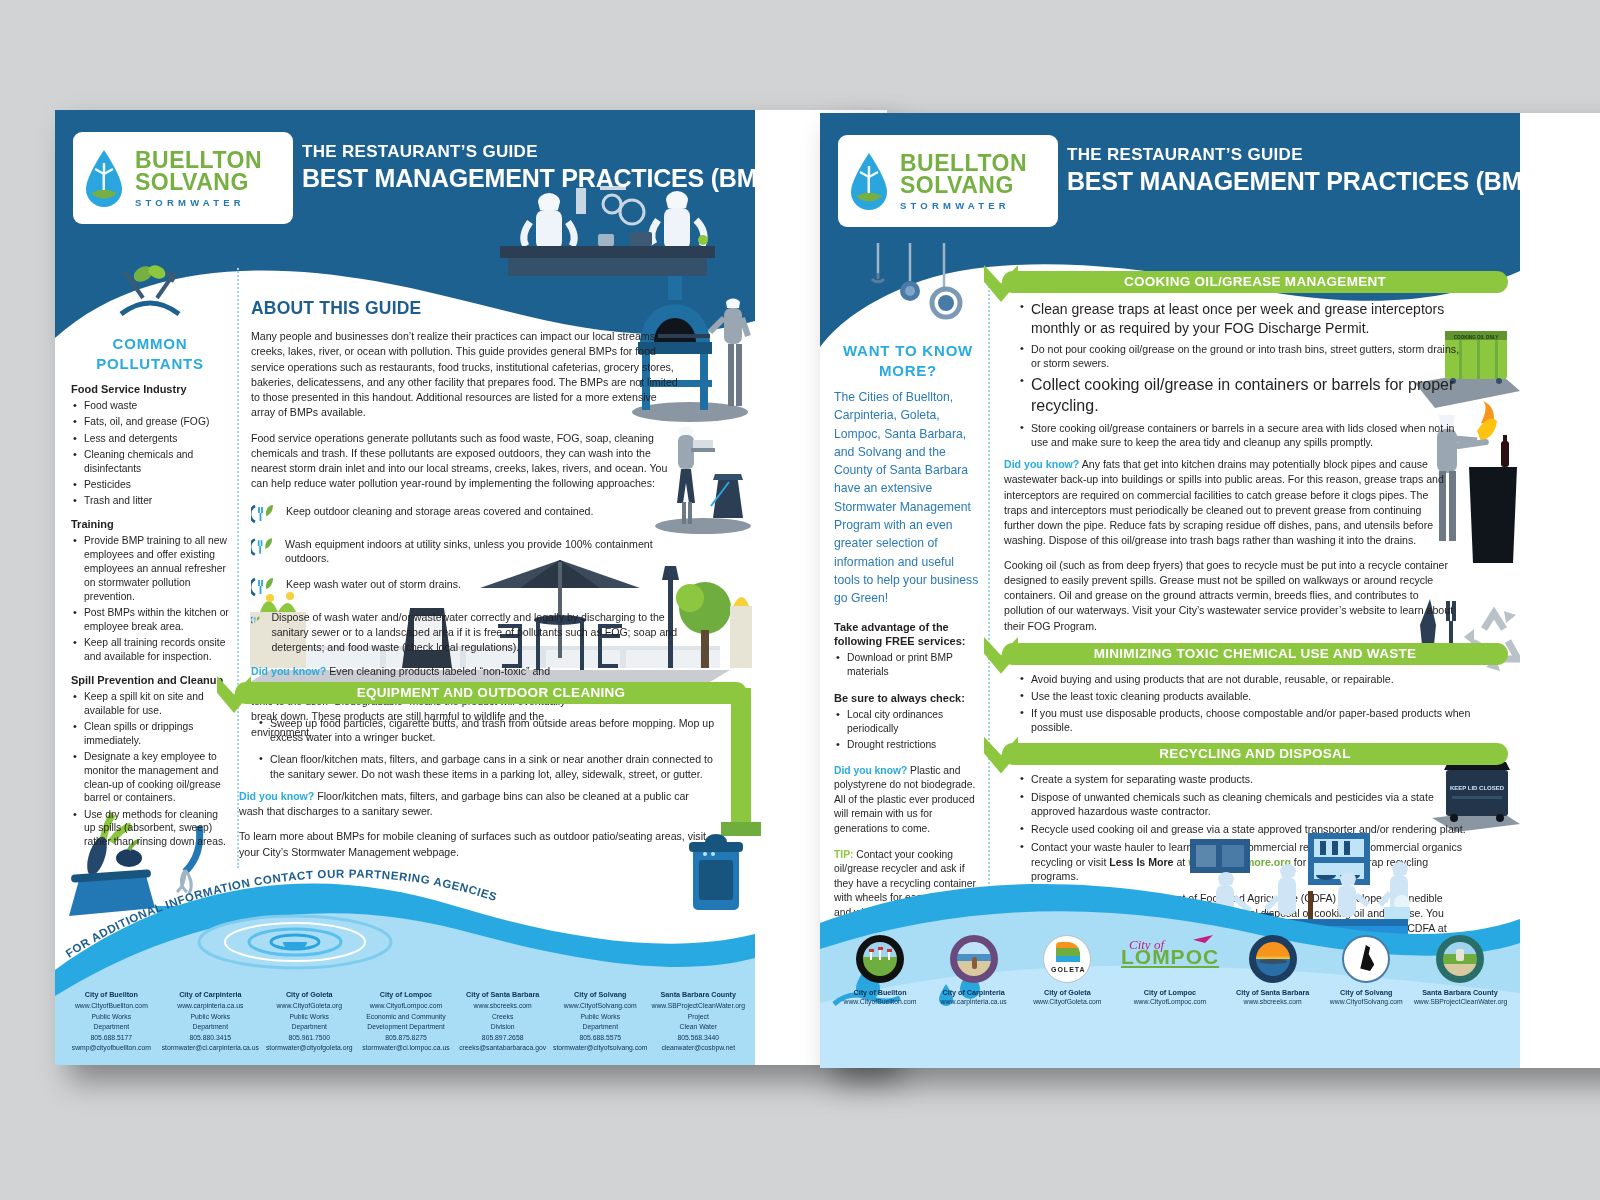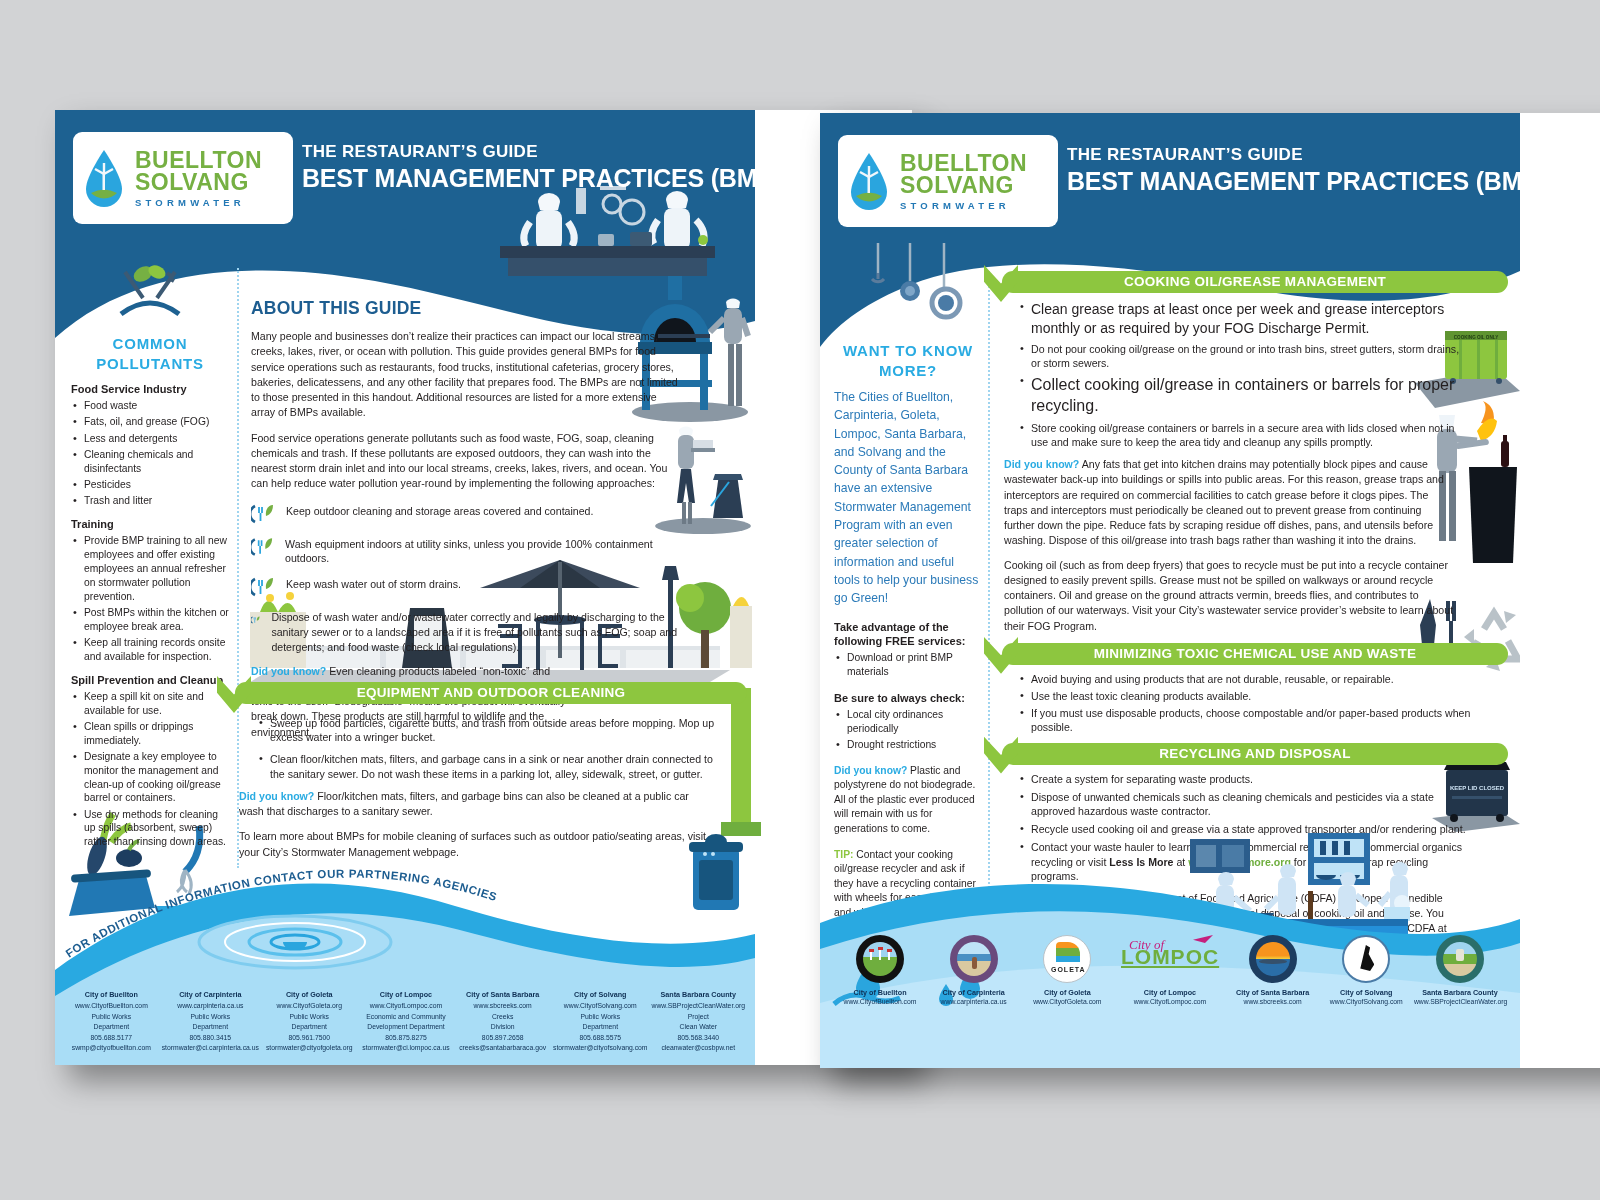--- a/index.html
+++ b/index.html
@@ -1,17 +1,17 @@
 <!DOCTYPE html>
 <html><head>
 <meta charset="utf-8">
 <style>
   html,body{margin:0;padding:0;}
   body{width:1600px;height:1200px;background:#d2d3d5;font-family:"Liberation Sans",sans-serif;position:relative;overflow:hidden;color:#231f20;}
-  .page{position:absolute;width:832px;height:955px;background:#ffffff;box-shadow:14px 16px 28px rgba(0,0,0,0.38);overflow:hidden;padding-left:25px;}
+  .page{position:absolute;width:832px;height:955px;background:#ffffff;box-shadow:14px 16px 28px rgba(0,0,0,0.38);overflow:hidden;}
   #pageL{left:55px;top:110px;}
   #pageR{left:820px;top:113px;}
   .hdr{position:absolute;left:0;top:0;width:700px;height:118px;background:#1d6191;}
   .hdr-wave{position:absolute;left:0;top:116px;width:700px;height:140px;}
   .logo-box{position:absolute;left:18px;top:22px;width:220px;height:92px;background:#fff;border-radius:9px;display:flex;align-items:center;gap:8px;padding:0 8px;box-sizing:border-box;z-index:5;}
   .brand{display:flex;flex-direction:column;line-height:1;}
   .brand-green{color:#76b043;font-weight:bold;font-size:23px;letter-spacing:0.5px;line-height:0.98;}
   .brand-sub{color:#2278b5;font-weight:bold;font-size:9.5px;letter-spacing:4.2px;margin-top:4px;}
   .kicker{position:absolute;left:247px;top:32px;color:#fff;font-weight:bold;font-size:17px;letter-spacing:0.3px;z-index:5;}
   .h-title{position:absolute;left:247px;top:54px;color:#fff;font-weight:bold;font-size:25px;letter-spacing:-0.2px;z-index:5;}

